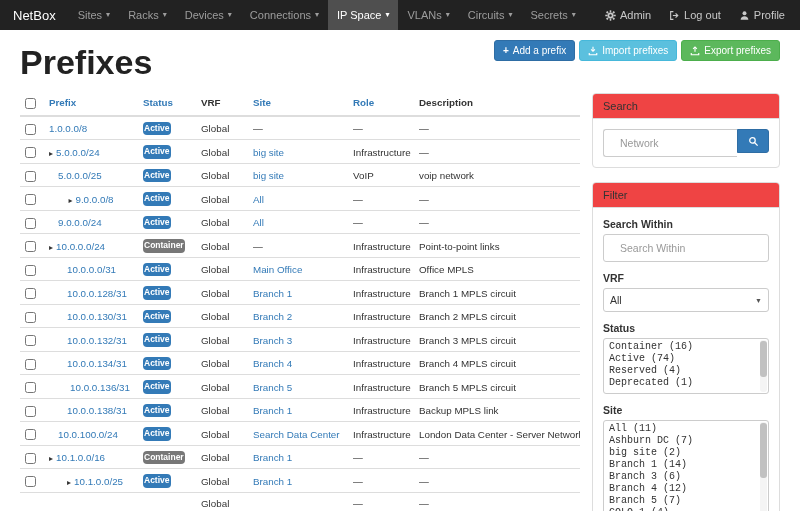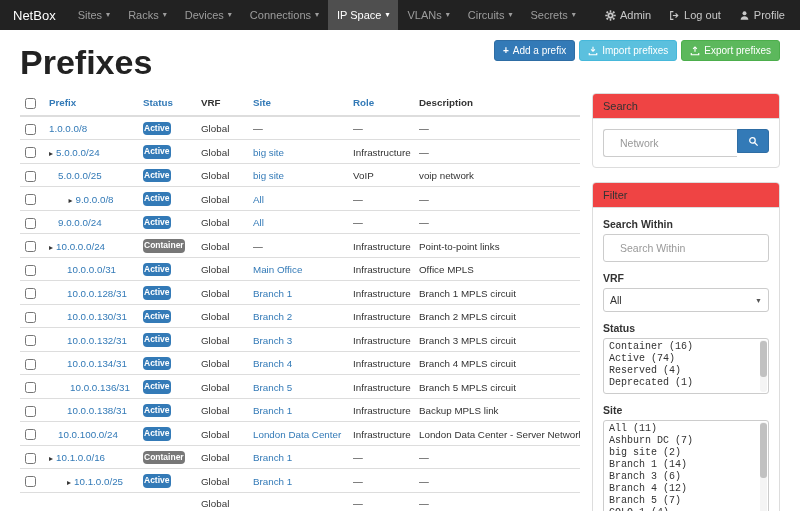--- a/index.html
+++ b/index.html
@@ -320,21 +320,21 @@
               <td>Global</td>
               <td><a class="link" href="#">Branch 1</a></td>
               <td>Infrastructure</td>
               <td>Backup MPLS link</td>
             </tr>
             <tr>
               <td><input type="checkbox" style=""></td>
               <td style="padding-left: 14px;"><a class="link" href="#">10.0.100.0/24</a></td>
               <td><span class="badge-status badge-active">Active</span></td>
               <td>Global</td>
-              <td><a class="link" href="#">London Data Center</a></td>
+              <td><a class="link" href="#">Search Data Center</a></td>
               <td>Infrastructure</td>
               <td>London Data Center - Server Network</td>
             </tr>
             <tr>
               <td><input type="checkbox" style=""></td>
               <td style="padding-left: 5px;"><span class="arrow">▸</span><a class="link" href="#">10.1.0.0/16</a></td>
               <td><span class="badge-status badge-container">Container</span></td>
               <td>Global</td>
               <td><a class="link" href="#">Branch 1</a></td>
               <td>—</td>

